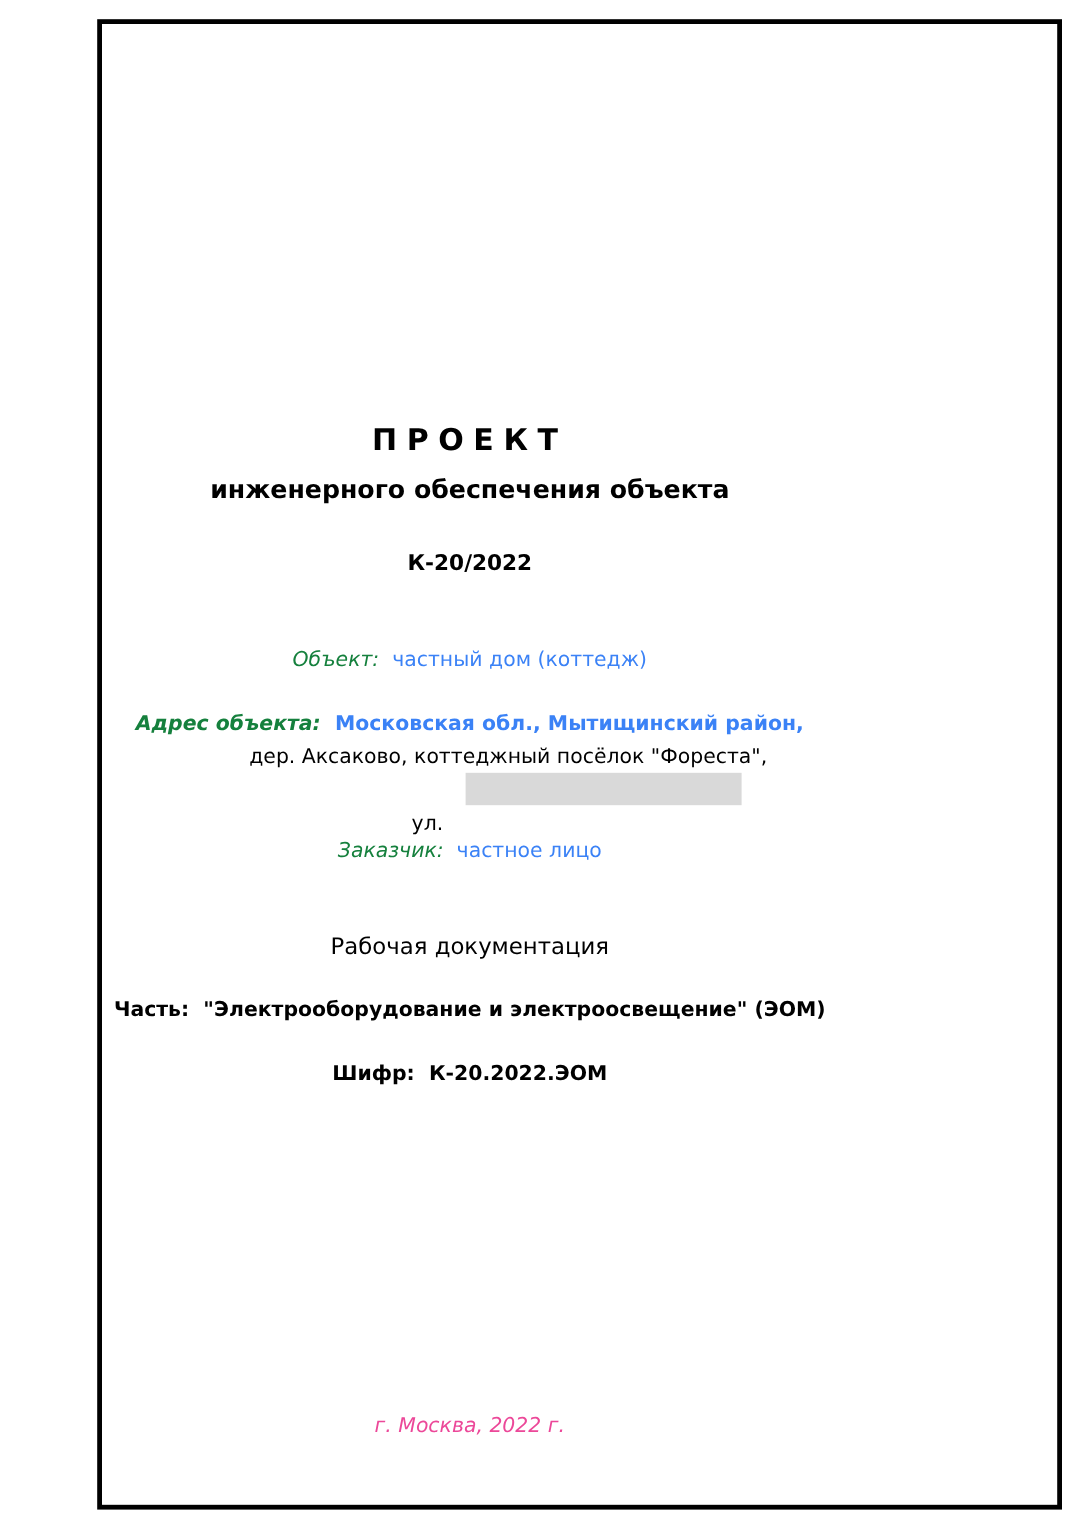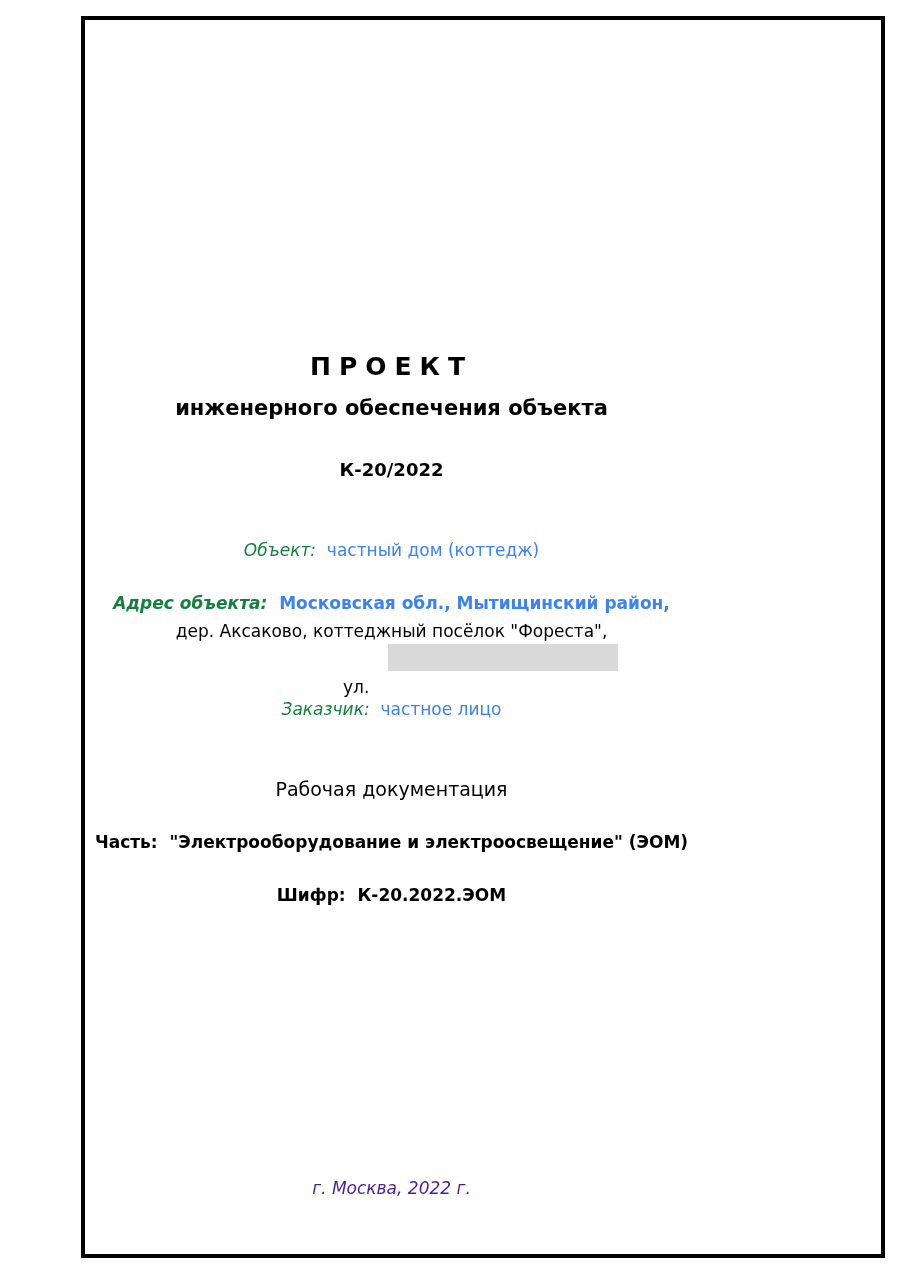--- a/index.html
+++ b/index.html
@@ -9,28 +9,28 @@
            border:4px solid #000; }
   .line { position:absolute; left:0; width:783px; text-align:center; white-space:nowrap; }
   .title { top:352px; font-size:25px; font-weight:bold; letter-spacing:8px; }
   .subtitle { top:396px; font-size:21px; font-weight:bold;text-align:center; }
   .code { top:459px; font-size:18px; font-weight:bold; }
   .field { font-size:17px; }
   .lbl { font-style:italic; color:#15803d; }
   .val { color:#3b82f6; }
   .obj { top:540px; }
   .addr1 { top:593px;font-weight:bold; }
-  .addr2 { top:621px; }
+  .addr2 { top:621px;padding-left:32px; }
   .addr3 { top:677px; left:343px; width:auto; text-align:right; }
   .redact { position:absolute; left:388px; top:644px; width:230px; height:27px; background:#d9d9d9; }
   .cust { top:699px; }
   .wdoc { top:778px; font-size:19px; font-weight:normal; }
   .part { top:832px; font-size:17px; font-weight:bold; }
   .cipher { top:885px; font-size:17px; font-weight:bold; }
-  .city { top:1178px; font-size:17px; font-style:italic; color:#4c1d95; }
+  .city { top:1178px; font-size:17px; font-style:italic; color:#ec4899; }
 </style>
 </head>
 <body>
 
 <div class="frame"></div>
 
 <div class="line title">ПРОЕКТ</div>
 <div class="line subtitle">инженерного обеспечения объекта</div>
 <div class="line code">К-20/2022</div>
 

